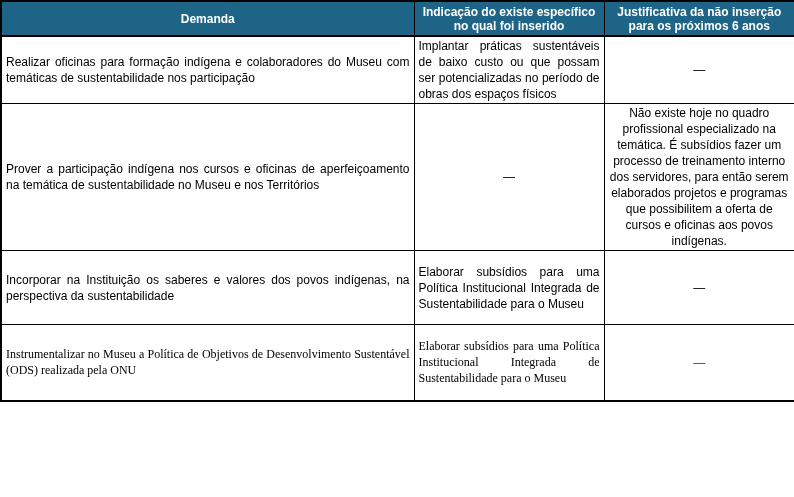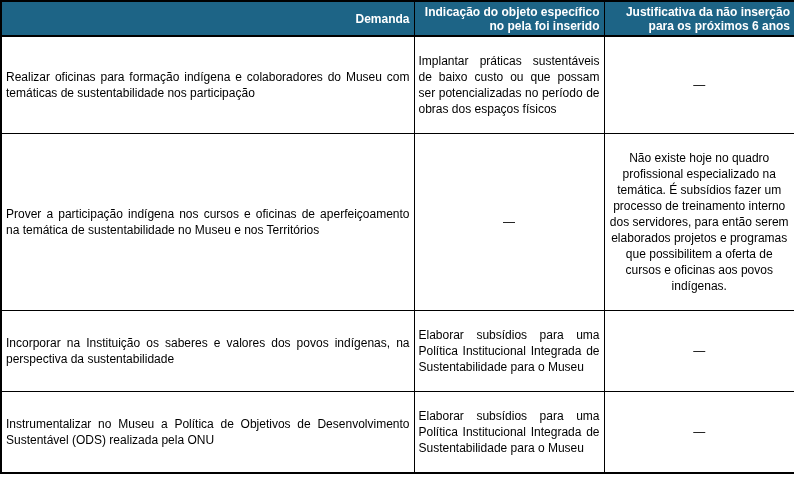--- a/index.html
+++ b/index.html
@@ -23,58 +23,58 @@
   table.demands col.c1 { width: 413px; }
   table.demands col.c2 { width: 190px; }
   table.demands col.c3 { width: 191px; }
 
   table.demands th {
     background: #1d6486;
     color: #ffffff;
     font-weight: bold;
     font-size: 12px;
     line-height: 14px;
-    text-align: right;
+    text-align: center;
     vertical-align: middle;
     border: 1px solid #000000;
     border-bottom: 2px solid #000000;
     padding: 2px 4px;
     height: 29px;
   }
   table.demands td {
     border: 1px solid #000000;
     font-size: 12px;
     line-height: 16px;
     vertical-align: middle;
-    padding: 16px 4px;
+    padding: 1px 4px;
     background: #ffffff;
   }
   td.justify { text-align: justify; }
   td.center  { text-align: center; }
 
   tr.row-1 { height: 62px; }
   tr.row-2 { height: 142px; }
   tr.row-3 { height: 60px; }
   tr.row-4 { height: 74px; }
   tr.row-5 { height: 61px; }
-  tr.row-6 { height: 64px; }
+  tr.row-6 { height: 76px; font-family: Liberation Serif, serif; }
 </style>
 </head>
 <body>
 
 <table class="demands">
   <colgroup>
     <col class="c1">
     <col class="c2">
     <col class="c3">
   </colgroup>
   <thead>
     <tr>
       <th>Demanda</th>
-      <th>Indicação do objeto específico no pela foi inserido</th>
+      <th>Indicação do existe específico no qual foi inserido</th>
       <th>Justificativa da não inserção para os próximos 6 anos</th>
     </tr>
   </thead>
   <tbody>
     <tr class="row-1">
       <td class="justify">Realizar oficinas para formação indígena e colaboradores do Museu com temáticas de sustentabilidade nos participação</td>
       <td class="justify">Implantar práticas sustentáveis de baixo custo ou que possam ser potencializadas no período de obras dos espaços físicos</td>
       <td class="center">—</td>
     </tr>
     <tr class="row-2">

